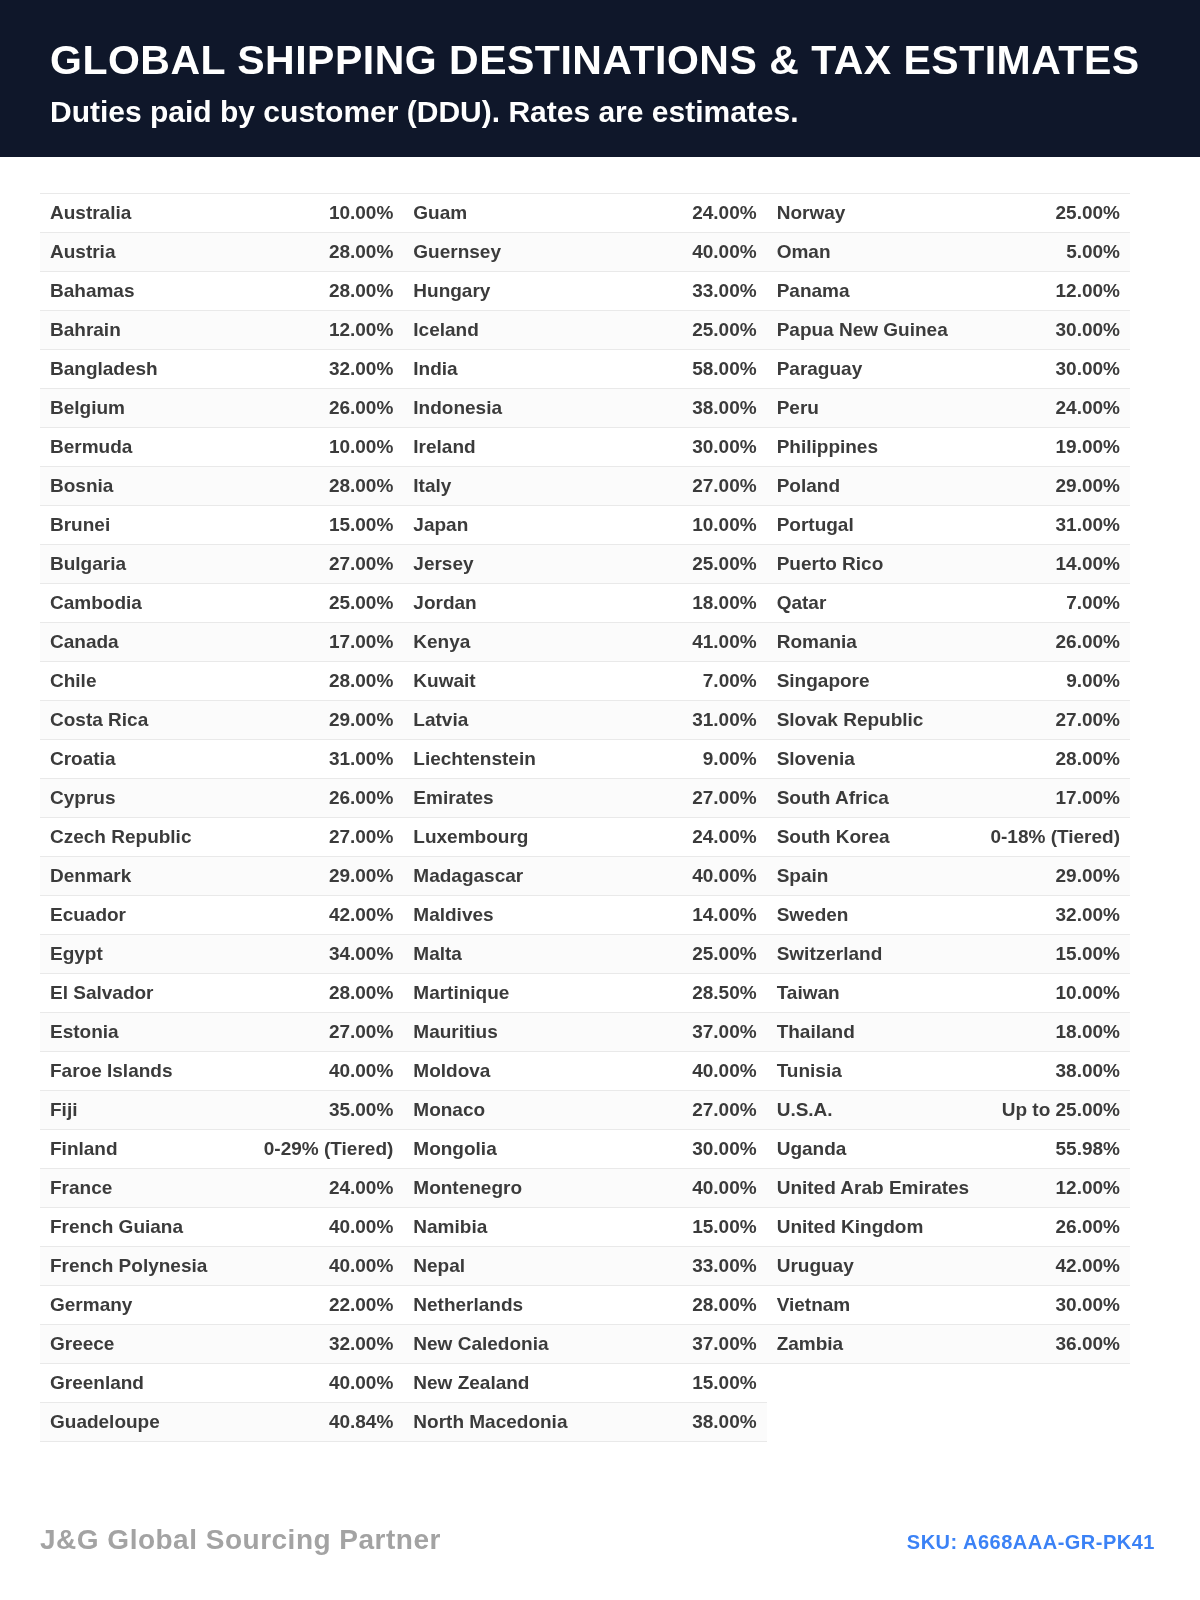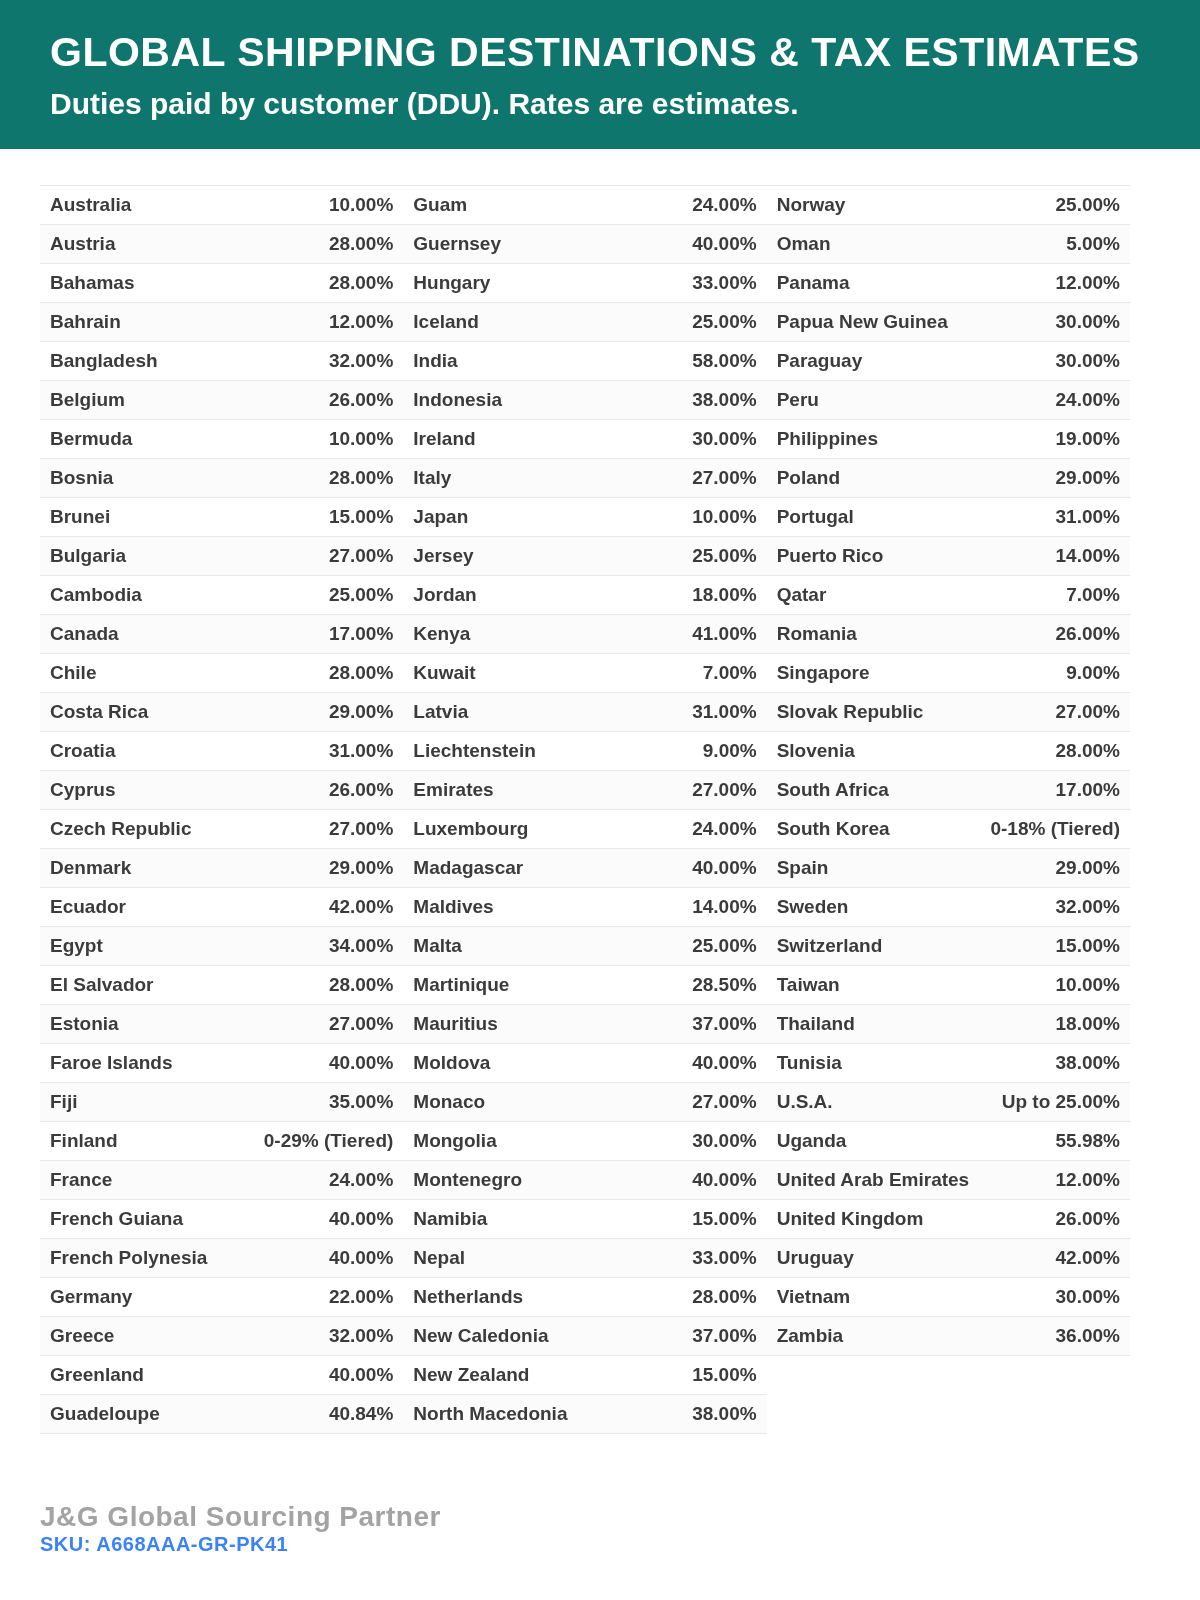--- a/index.html
+++ b/index.html
@@ -6,23 +6,23 @@
   html, body { margin: 0; padding: 0; }
   body {
     width: 1200px;
     height: 1600px;
     background: #ffffff;
     font-family: "Liberation Sans", sans-serif;
     position: relative;
     overflow: hidden;
   }
   .header {
-    background: #0f766e;
+    background: #0f172a;
     color: #ffffff;
-    padding: 30px 50px 28px 50px;
+    padding: 38px 50px 28px 50px;
   }
   .title {
     margin: 0;
     font-size: 41px;
     font-weight: bold;
     letter-spacing: 0.5px;
     line-height: 1.1;
     white-space: nowrap;
   }
   .subtitle {
@@ -65,21 +65,20 @@
     text-align: right;
   }
   .footer {
     position: absolute;
     left: 40px;
     right: 45px;
     bottom: 44px;
     display: flex;
     justify-content: space-between;
     align-items: baseline;
-    flex-direction: column;
   }
   .brand {
     font-size: 28px;
     font-weight: bold;
     color: #a3a3a3;
     letter-spacing: 0.5px;
   }
   .sku {
     font-size: 20px;
     font-weight: bold;

